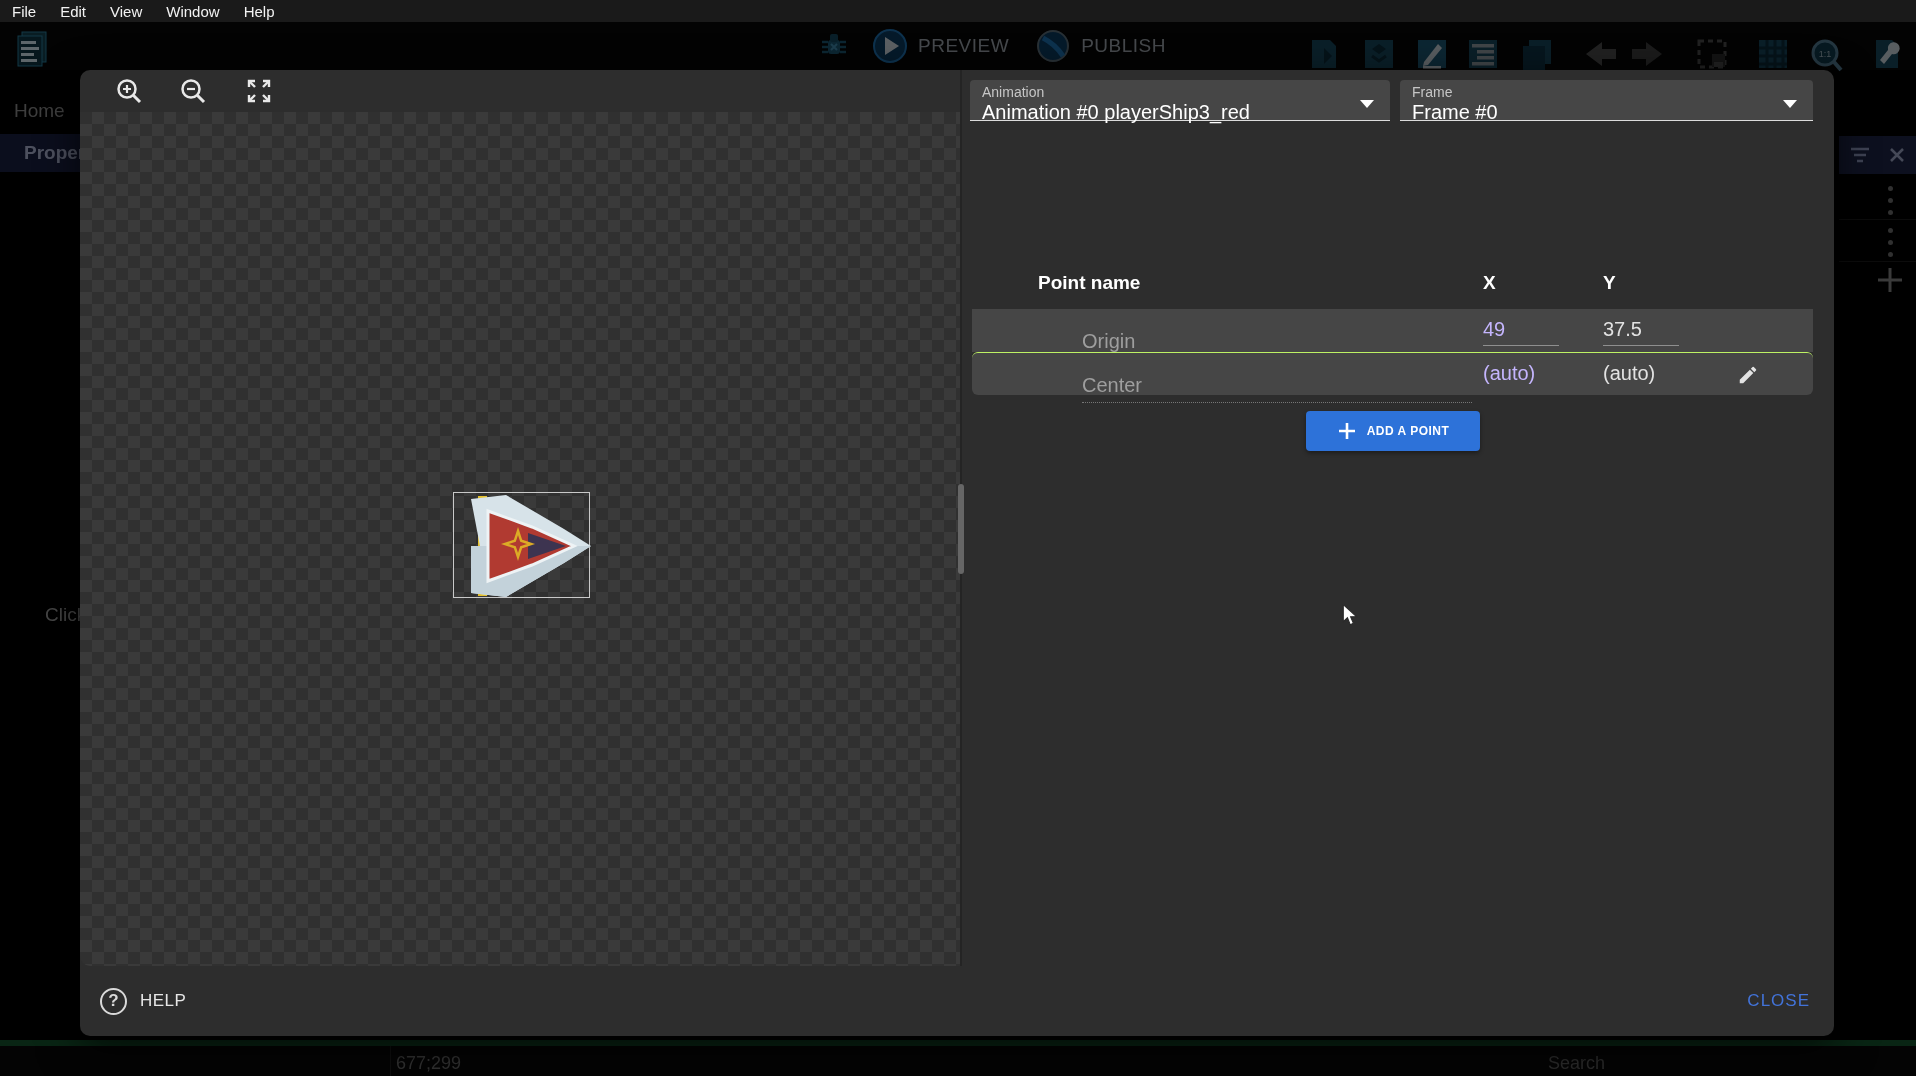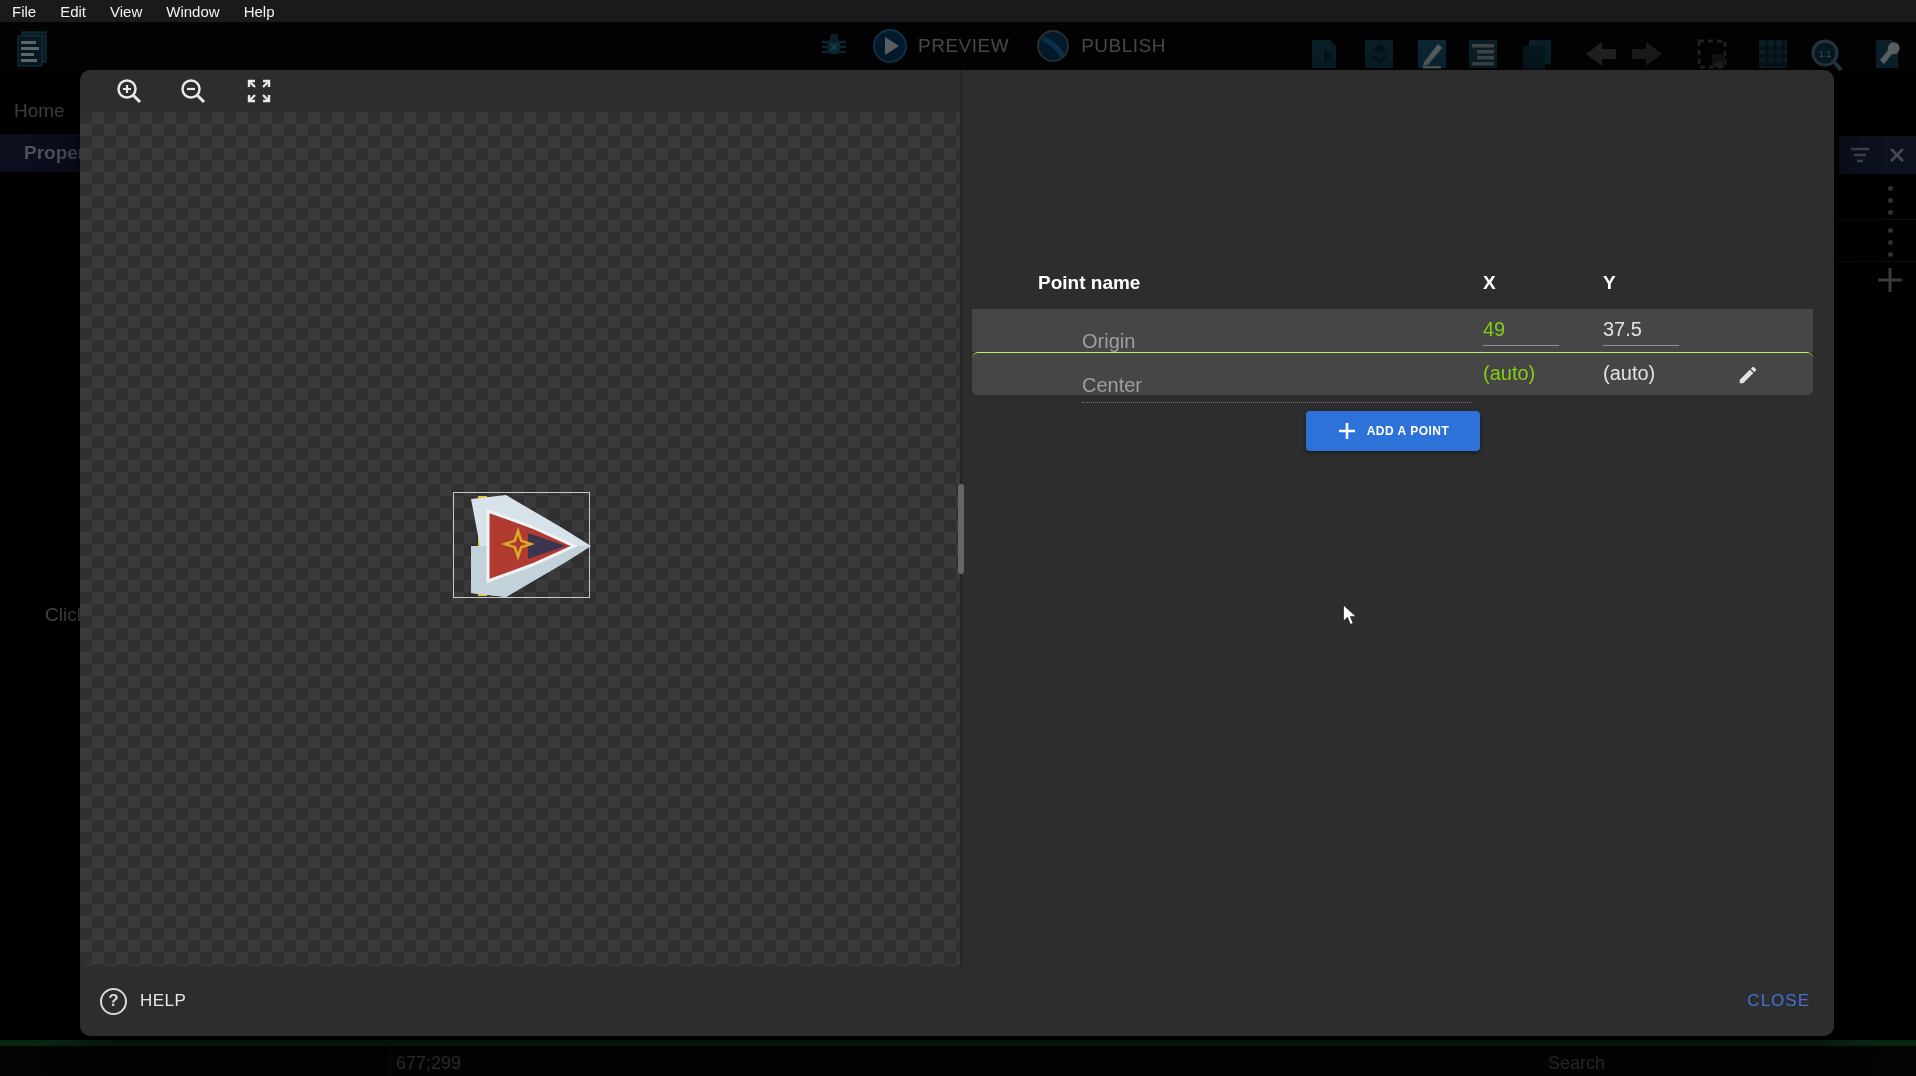--- a/index.html
+++ b/index.html
@@ -85,21 +85,21 @@
 
   #tbl-head { position:absolute; top:202px; left:0; width:851px; height:30px;
     color:#fff; font-size:19px; font-weight:bold; }
   #tbl-head .h-name { position:absolute; left:76px; }
   #tbl-head .h-x { position:absolute; left:521px; }
   #tbl-head .h-y { position:absolute; left:641px; }
   .trow { position:absolute; left:10px; width:841px; height:43px; background:#464646;
     font-size:20px; }
   .trow .c-name { position:absolute; left:66px; top:21px; color:#9e9e9e; width:390px;
     border-bottom:1px dotted #767676; padding-bottom:5px;margin-left:44px; }
-  .trow .c-x { position:absolute; left:511px; top:9px; width:76px; color:#84cc16; }
+  .trow .c-x { position:absolute; left:511px; top:9px; width:76px; color:#c4b5fd; }
   .trow .c-y { position:absolute; left:631px; top:9px; width:76px; color:#e2e2e2; }
   .trow .editable { border-bottom:1px solid #8f8f8f; padding-bottom:4px; }
   #row-origin { top:239px; }
   #row-center { top:282px; border-top:1px solid #bef264;border-radius:6px; }
   #edit-point { position:absolute; left:762px; top:8px; width:28px; height:28px;
     cursor:pointer; display:flex; align-items:center; justify-content:center; }
 
   #add-point-btn { position:absolute; left:344px; top:341px; width:174px; height:40px;
     background:#2d72d9; border:none; border-radius:4px; color:#fff; cursor:pointer;
     display:flex; align-items:center; justify-content:center; gap:10px;
@@ -295,20 +295,30 @@
       <polygon points="17,6 52,2 110,36 137,53 110,70 52,104 17,100 26,53" fill="#d7e3e9"></polygon>
       <polygon points="17,53 137,53 110,70 52,104 17,100" fill="#c3d2da"></polygon>
       <polygon points="34,18 34,88 78,72 120,53 78,34" fill="#b13a31" stroke="#eef3f5" stroke-width="3"></polygon>
       <polygon points="74,40 112,53 74,66" fill="#3d3450"></polygon>
       <path d="M64,38 l3.2,9.8 L77,51 l-9.8,3.2 L64,64 l-3.2,-9.8 L51,51 l9.8,-3.2 Z" fill="none" stroke="#dcab26" stroke-width="2.5"></path>
     </svg>
   </div>
 
   <div id="panel">
 
+    <div class="field" id="animation-field">
+      <span class="flabel">Animation</span>
+      <span class="fvalue">Animation #0 playerShip3_red</span>
+      <span class="arrow"></span>
+    </div>
+    <div class="field" id="frame-field">
+      <span class="flabel">Frame</span>
+      <span class="fvalue">Frame #0</span>
+      <span class="arrow"></span>
+    </div>
 
 
     <div id="tbl-head">
       <span class="h-name">Point name</span>
       <span class="h-x">X</span>
       <span class="h-y">Y</span>
     </div>
 
     <div class="trow" id="row-origin">
       <span class="c-name">Origin</span>

